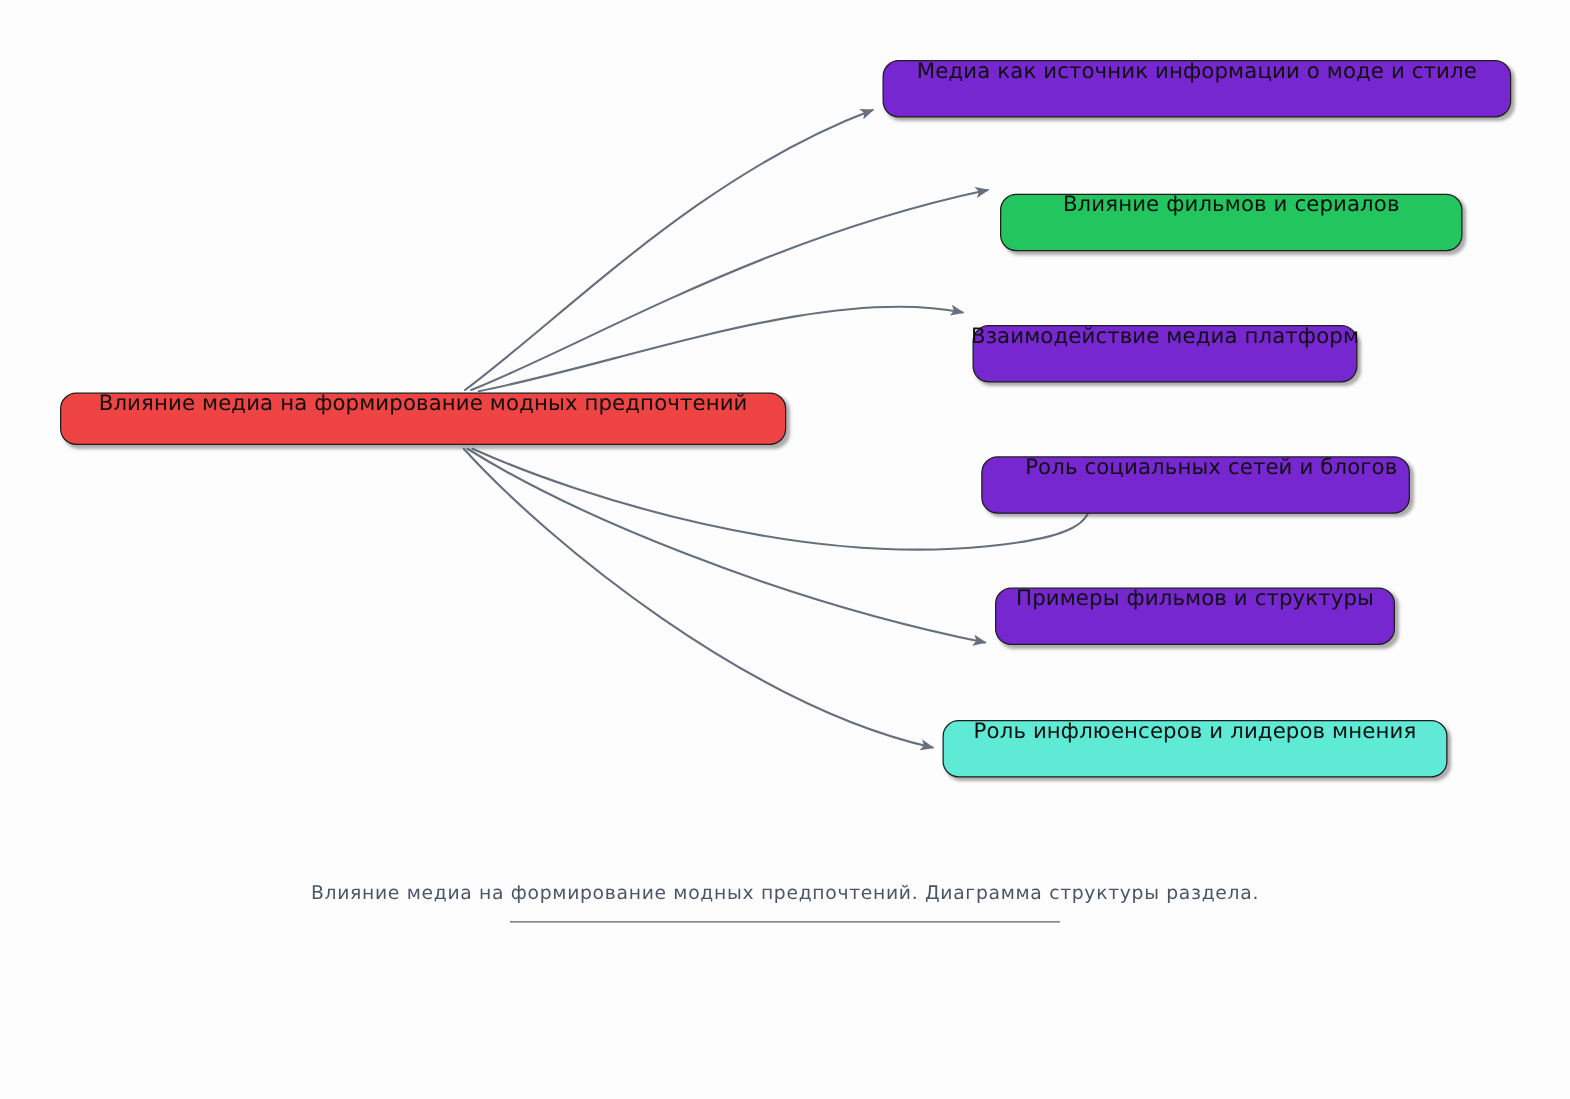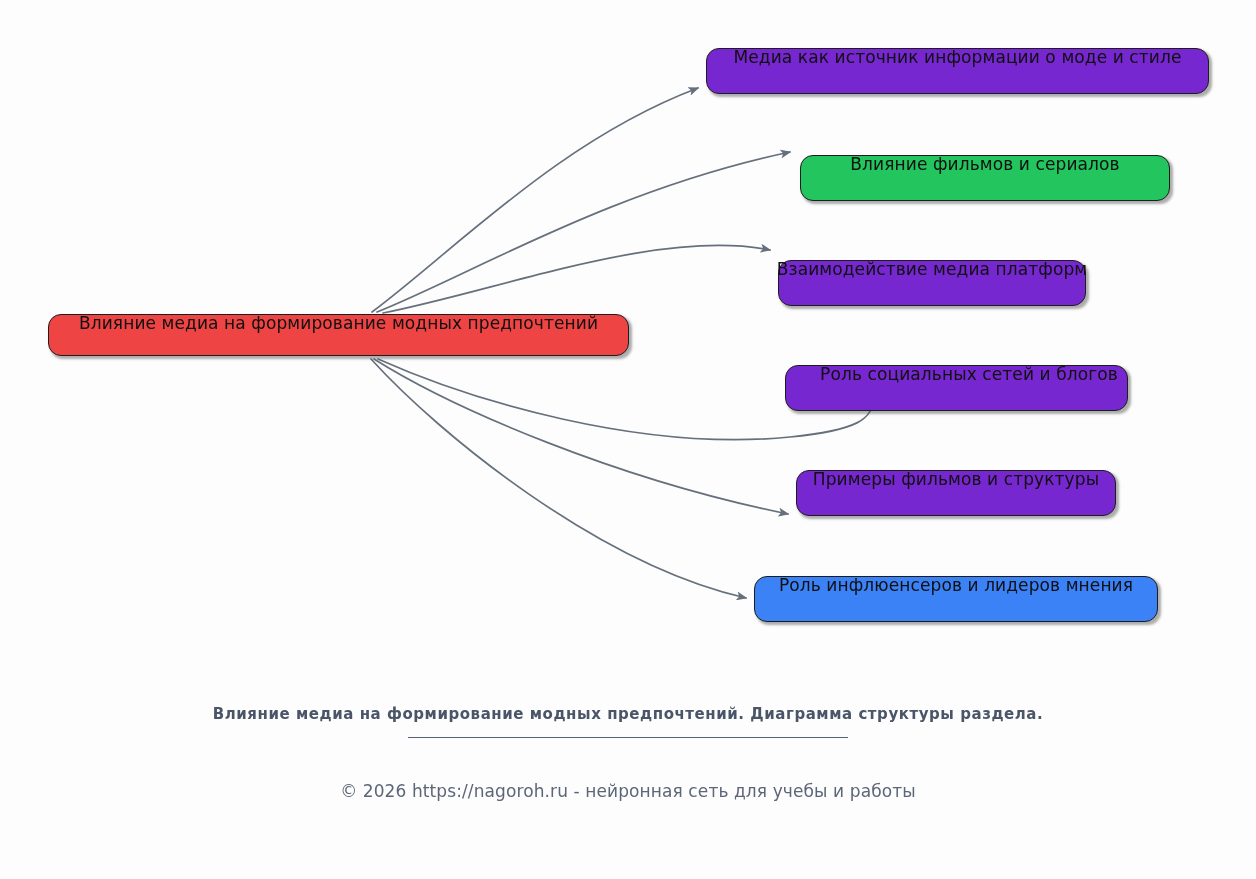--- a/index.html
+++ b/index.html
@@ -59,21 +59,21 @@
   
   #caption {
     position: absolute;
     left: 0;
     top: 705px;
     width: 1256px;
     text-align: center;
   }
   #caption-title {
     font-size: 15px;
-    font-weight: bold;
+    font-weight: normal;
     color: #4a5568;
     line-height: 1.32;
     letter-spacing: 0.55px;
   }
   #caption-rule {
     width: 440px;
     height: 0;
     margin: 12px auto 0 auto;
     border-top: 1.4px solid #566074;
   }
@@ -121,25 +121,24 @@
       </div>
       <div class="node node-child" style="left: 778px; top: 260px; width: 308px; height: 46px; background: rgb(118, 39, 207); color: rgb(16, 16, 16);">
         <span>Взаимодействие медиа платформ</span>
       </div>
       <div class="node node-child" style="left: 785px; top: 365px; width: 343px; height: 46px; background: rgb(118, 39, 207); color: rgb(16, 16, 16); padding-left: 41px;">
         <span>Роль социальных сетей и блогов</span>
       </div>
       <div class="node node-child" style="left: 796px; top: 470px; width: 320px; height: 46px; background: rgb(118, 39, 207); color: rgb(16, 16, 16);">
         <span>Примеры фильмов и структуры</span>
       </div>
-      <div class="node node-child" style="left: 754px; top: 576px; width: 404px; height: 46px; background: #3b82f6; color: rgb(16, 16, 16);">
+      <div class="node node-child" style="left: 754px; top: 576px; width: 404px; height: 46px; background: #5eead4; color: rgb(16, 16, 16);">
         <span>Роль инфлюенсеров и лидеров мнения</span>
       </div>
     </div>
 
   <div id="caption">
     <div id="caption-title" style="color: rgb(74, 85, 104);">Влияние медиа на формирование модных предпочтений. Диаграмма структуры раздела.</div>
     <div id="caption-rule"></div>
   </div>
 
-  <div id="footer-line" style="color: rgb(92, 102, 120);">© 2026 https://nagoroh.ru - нейронная сеть для учебы и работы</div>
 
 </div>
 
 </body></html>

